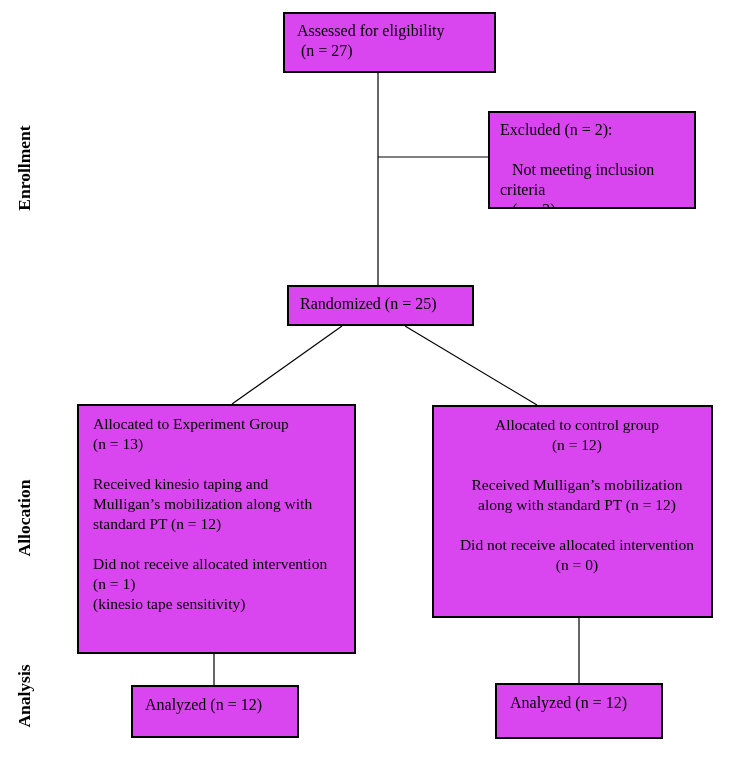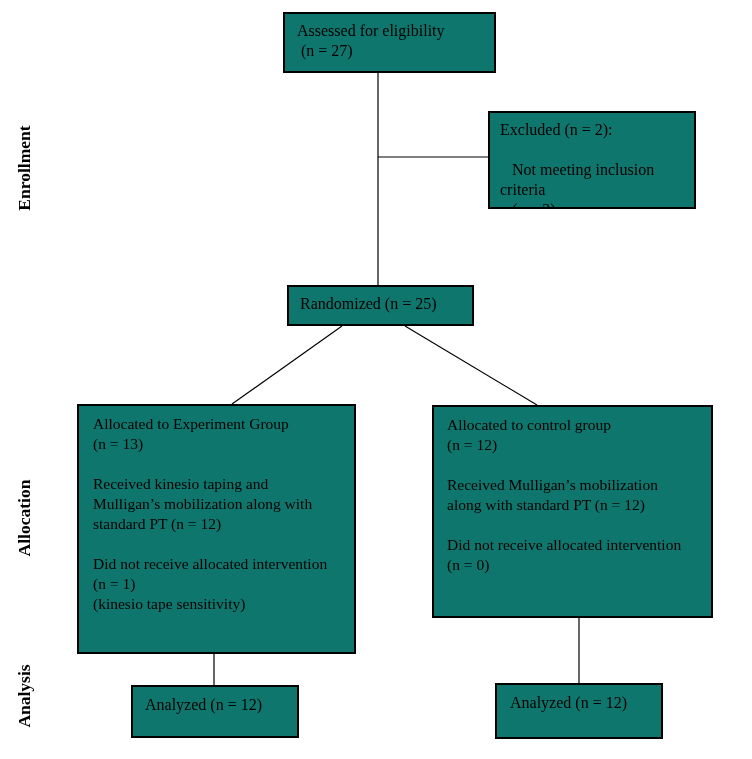--- a/index.html
+++ b/index.html
@@ -20,31 +20,31 @@
     position: absolute;
     left: 0;
     top: 0;
     width: 752px;
     height: 759px;
   }
   .box {
     position: absolute;
     box-sizing: border-box;
     border: 2px solid #000000;
-    background: #0f766e;
+    background: #d946ef;
     white-space: pre-wrap;
     font-size: 16px;
     line-height: 20px;
     overflow: hidden;
   }
   .box-assessed   { left: 283px; top: 12px;  width: 213px; height: 61px;  padding: 7px 4px 0 12px; }
   .box-excluded   { left: 488px; top: 111px; width: 208px; height: 98px;  padding: 7px 2px 0 10px; }
   .box-randomized { left: 287px; top: 285px; width: 187px; height: 41px;  padding: 7px 4px 0 11px; }
   .box-experiment { left: 77px;  top: 404px; width: 279px; height: 250px; padding: 8px 4px 0 14px; font-size: 15.5px; }
-  .box-control    { left: 432px; top: 405px; width: 281px; height: 213px; padding: 8px 4px 0 13px; font-size: 15.5px; }
+  .box-control    { left: 432px; top: 405px; width: 281px; height: 213px; padding: 8px 4px 0 13px; font-size: 15.5px; text-align: center; }
   .box-analyzed-l { left: 131px; top: 685px; width: 168px; height: 53px;  padding: 8px 4px 0 12px; }
   .box-analyzed-r { left: 495px; top: 683px; width: 168px; height: 56px;  padding: 8px 4px 0 13px; }
   .stage-label {
     position: absolute;
     width: 140px;
     height: 24px;
     line-height: 24px;
     text-align: center;
     font-weight: 700;
     font-size: 17.5px;

